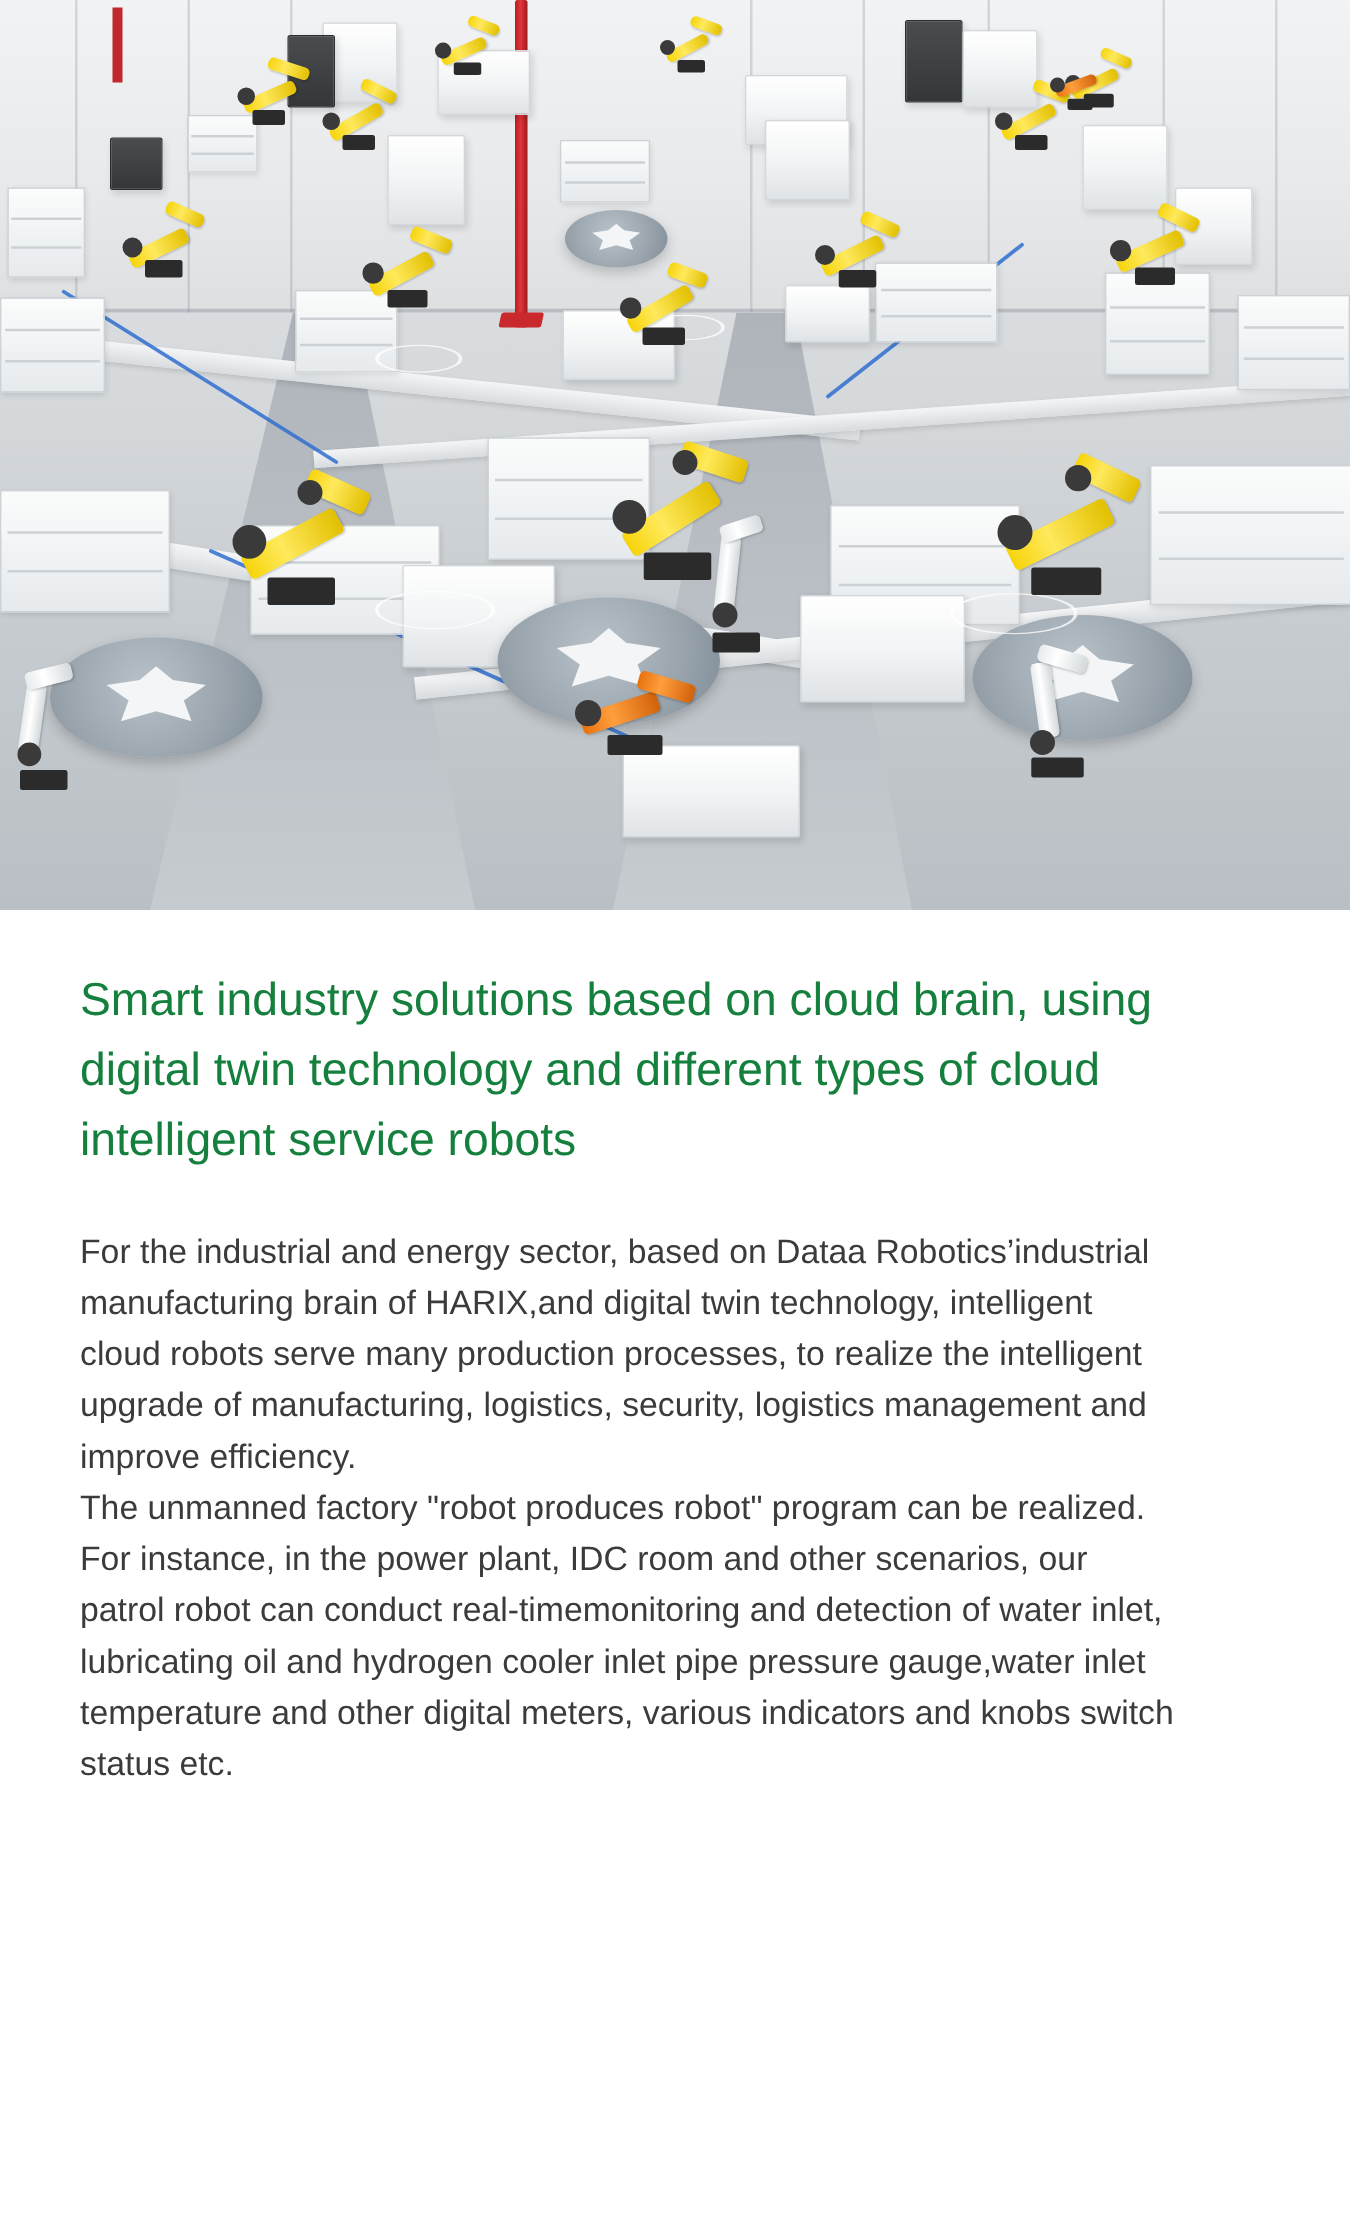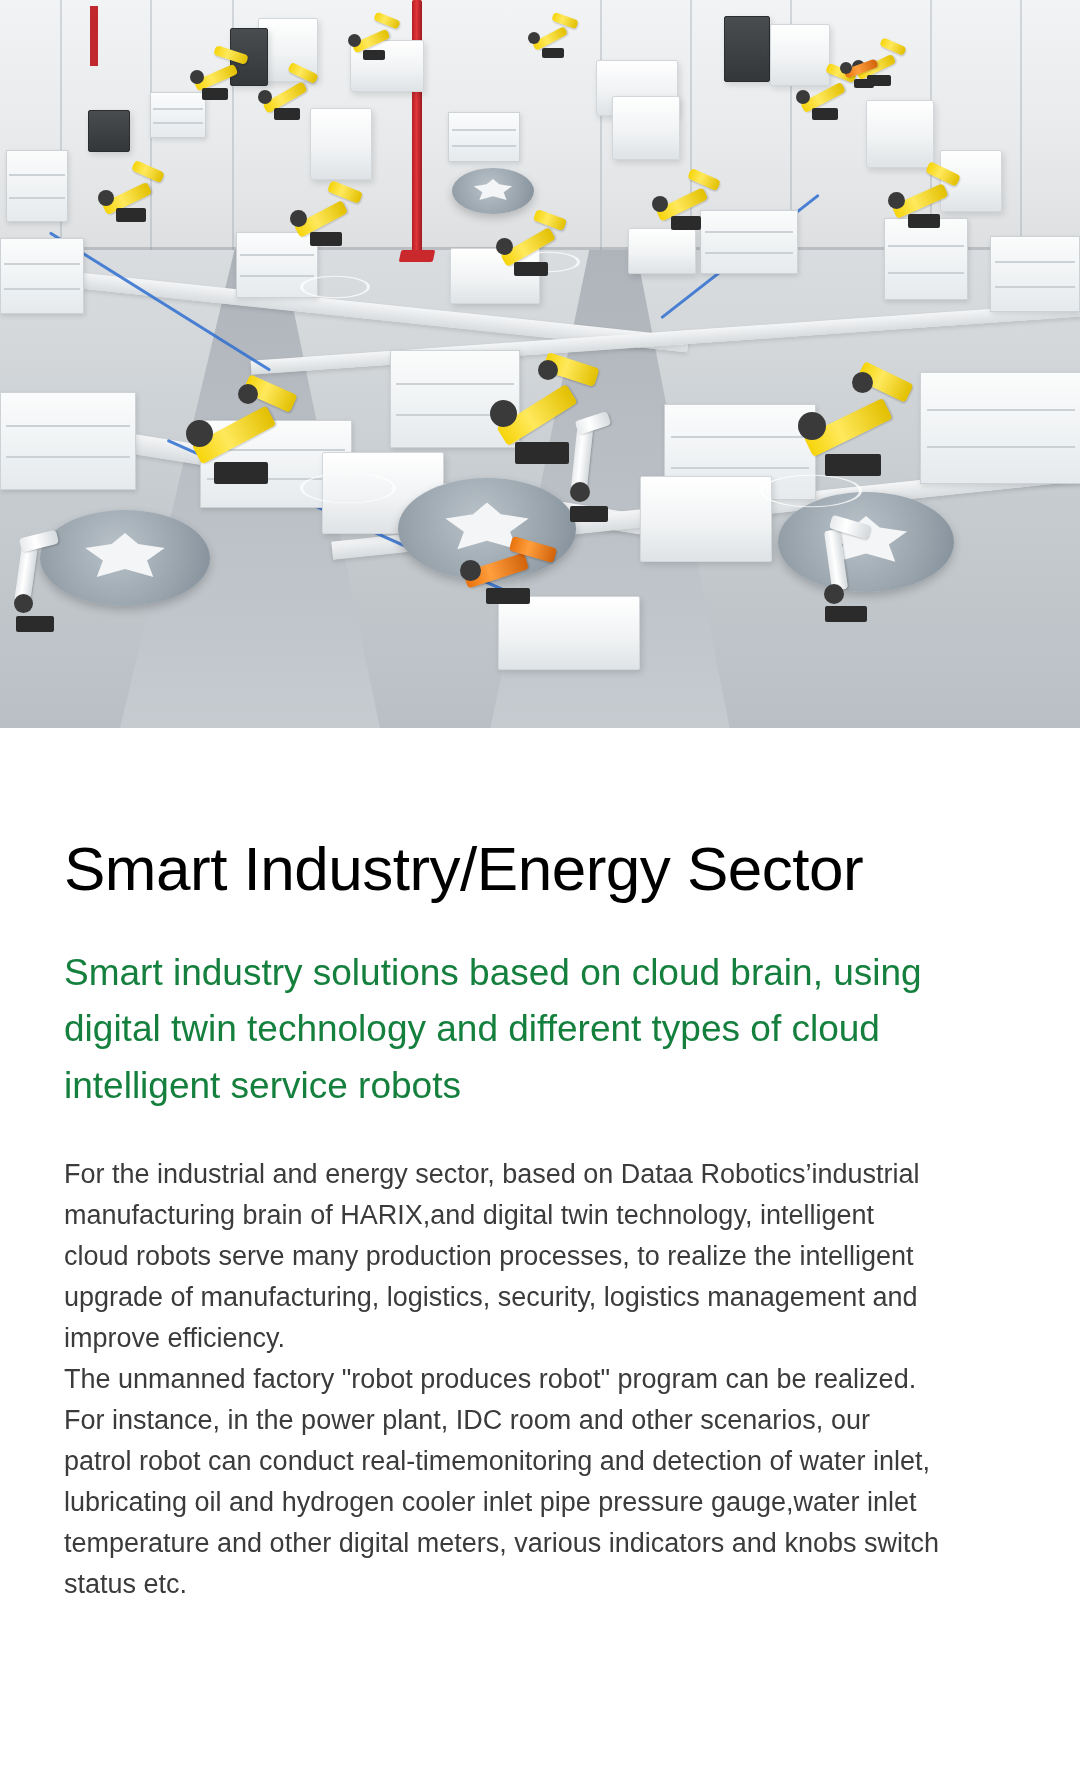--- a/index.html
+++ b/index.html
@@ -429,21 +429,20 @@
     </div>
     <div class="robot white" style="left:0px; top:532px; width:70px; height:100px;">
       <div class="seg" style="left:18px; top:14px; width:16px; height:56px; transform:rotate(8deg);"></div>
       <div class="seg" style="left:20px; top:2px; width:38px; height:14px; transform:rotate(-14deg);"></div>
       <div class="joint" style="left:14px; top:62px; width:19px; height:19px;"></div>
       <div class="base" style="width:38px; height:16px;"></div>
     </div>
   </div>
 
   <div class="content">
-    <h1 class="title">Smart Industry/Energy Sector</h1>
 
     <p class="lede">Smart industry solutions based on cloud brain, using digital twin technology and different types of cloud intelligent service robots</p>
 
     <p class="body-para">For the industrial and energy sector, based on Dataa Robotics’industrial manufacturing brain of HARIX,and digital twin technology, intelligent cloud robots serve many production processes, to realize the intelligent upgrade of manufacturing, logistics, security, logistics management and improve efficiency.</p>
     <p class="body-para">The unmanned factory "robot produces robot" program can be realized.</p>
     <p class="body-para">For instance, in the power plant, IDC room and other scenarios, our patrol robot can conduct real-timemonitoring and detection of water inlet, lubricating oil and hydrogen cooler inlet pipe pressure gauge,water inlet temperature and other digital meters, various indicators and knobs switch status etc.</p>
 
     <div class="spacer-bottom"></div>
   </div>
 </div>

